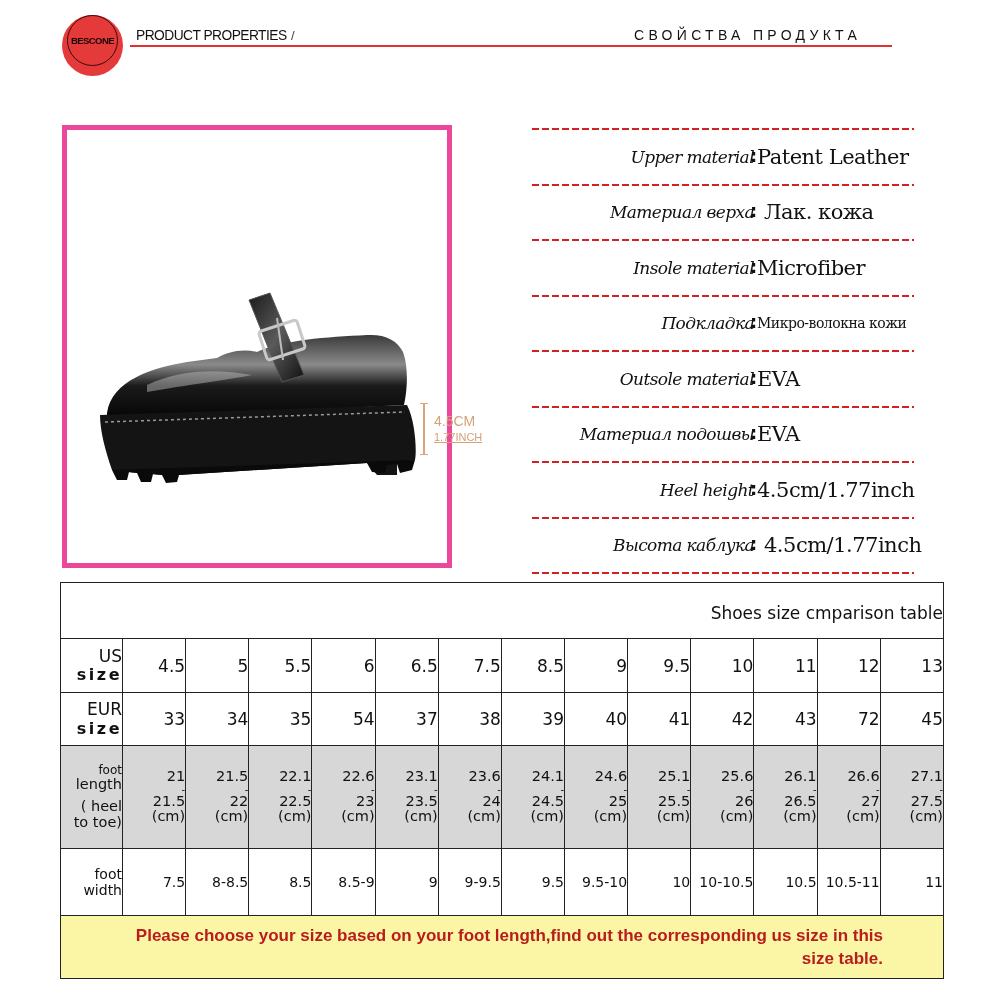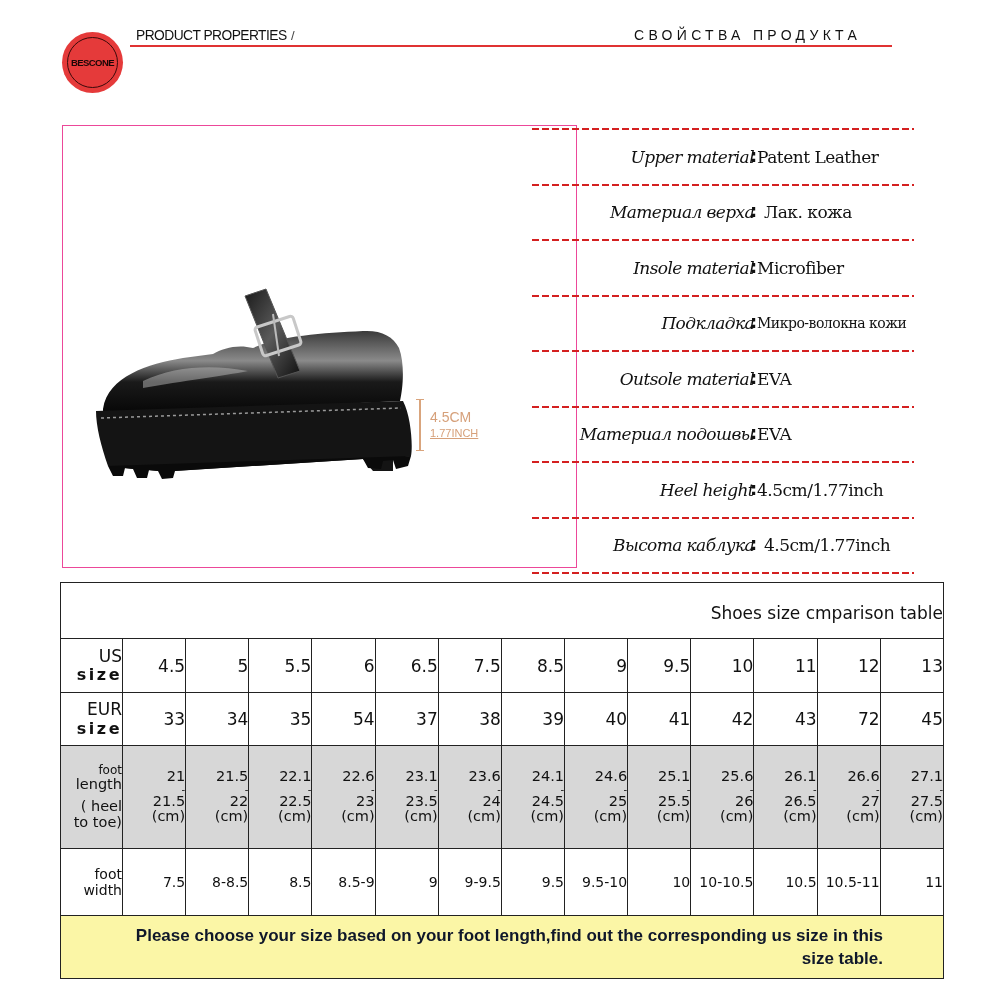--- a/index.html
+++ b/index.html
@@ -1,23 +1,23 @@
 <!DOCTYPE html>
 <html><head>
   <meta charset="utf-8">
   <style>
     * { box-sizing: border-box; margin: 0; padding: 0; }
     html, body { width: 1000px; height: 1000px; background: #ffffff; overflow: hidden; }
     body { position: relative; font-family: "DejaVu Sans", sans-serif; color: #111; }
 
     
     .badge {
-      position: absolute; left: 62px; top: 32px; width: 61px; height: 61px;
+      position: absolute; left: 62px; top: 15px; width: 61px; height: 61px;
       border-radius: 50%; background: #e53a3a;
-      display: flex; align-items: center; justify-content: center;
+      display: flex; align-items: flex-start; justify-content: center;
     }
     .badge-inner {
       width: 51px; height: 51px; border-radius: 50%; border: 1.5px solid #3a0a0a;
       display: flex; align-items: center; justify-content: center;
       font-family: "Liberation Sans", sans-serif; font-weight: bold;
       font-size: 9.5px; letter-spacing: -0.6px; color: #1a0606;
     }
     .header-title-left {
       position: absolute; left: 136px; top: 26px;
       font-family: "Liberation Sans", sans-serif; font-size: 15px; letter-spacing: -0.6px;
@@ -31,22 +31,22 @@
       position: absolute; left: 634px; top: 27px;
       font-family: "Liberation Sans", sans-serif; font-size: 14px; letter-spacing: 4.3px;
       color: #111;
     }
     .header-rule {
       position: absolute; left: 130px; top: 45px; width: 762px; height: 2px; background: #e03232;
     }
 
     
     .frame {
-      position: absolute; left: 62px; top: 125px; width: 515px; height: 443px;
-      border: 1px solid #ec4899; background: #fff;
+      position: absolute; left: 62px; top: 125px; width: 390px; height: 443px;
+      border: 5px solid #ec4899; background: #fff;
     }
     .shoe-svg { position: absolute; left: 0; top: 0; }
     .measure-bar {
       position: absolute; left: 418px; top: 401px; width: 8px; height: 52px;
       border-top: 1.5px solid #d9a47c; border-bottom: 1.5px solid #d9a47c;
     }
     .measure-bar::before {
       content: ""; position: absolute; left: 3px; top: 0; width: 1.5px; height: 100%; background: #d9a47c;
     }
     .measure-cm {
@@ -71,21 +71,21 @@
       position: absolute; right: 160px; top: 50%; transform: translateY(-50%);
       font-family: "DejaVu Serif", serif; font-style: italic; font-size: 17px; color: #111;
       white-space: nowrap; letter-spacing: -0.6px;
     }
     .prop-colon {
       position: absolute; left: 218px; top: 50%; transform: translateY(-55%);
       font-family: "DejaVu Sans", sans-serif; font-weight: bold; font-size: 18px; color: #111;
     }
     .prop-value {
       position: absolute; left: 225px; top: 50%; transform: translateY(-50%);
-      font-family: "DejaVu Serif", serif; font-size: 17px; color: #111; white-space: nowrap;
+      font-family: "DejaVu Serif", serif; font-size: 21px; color: #111; white-space: nowrap;
       letter-spacing: -0.5px;
     }
     .prop-value.small { font-size: 14px; }
     .prop-value.offset { left: 232px; }
 
     
     .size-table {
       position: absolute; left: 60px; top: 582px; width: 884px;
       border-collapse: collapse; table-layout: fixed;
       font-family: "DejaVu Sans", sans-serif;
@@ -95,21 +95,21 @@
       font-size: 16px; color: #111; padding: 0;
     }
     .size-table col.head-col { width: 62px; }
     .size-table .title-cell { height: 56px; font-size: 17px; padding-top: 4px; }
     .size-table .row-us td { height: 54px; font-size: 17px; }
     .size-table .row-eur td { height: 53px; font-size: 17px; }
     .size-table .row-length td { height: 103px; background: #d7d7d7; font-size: 14.5px; line-height: 1.1; }
     .size-table .row-width td { height: 67px; font-size: 14px; }
     .size-table .row-note td {
       height: 63px; background: #fbf6a6; font-family: "Liberation Sans", sans-serif;
-      font-size: 17px; font-weight: bold; line-height: 23px; color: #0f172a;
+      font-size: 17px; font-weight: bold; line-height: 23px; color: #b91c1c;
     }
     .rowhead { font-size: 15px; line-height: 1.15; }
     .rowhead .spaced { letter-spacing: 2.5px; font-weight: bold; font-size: 16px; }
     .rowhead.small { font-size: 14px; line-height: 1.25; }
     .len-cell .dash { font-size: 10px; line-height: 9px; display: block; }
     .len-cell span { display: block; }
     .note-text { display: block; padding: 0 60px; }
   </style>
 </head>
 <body>

